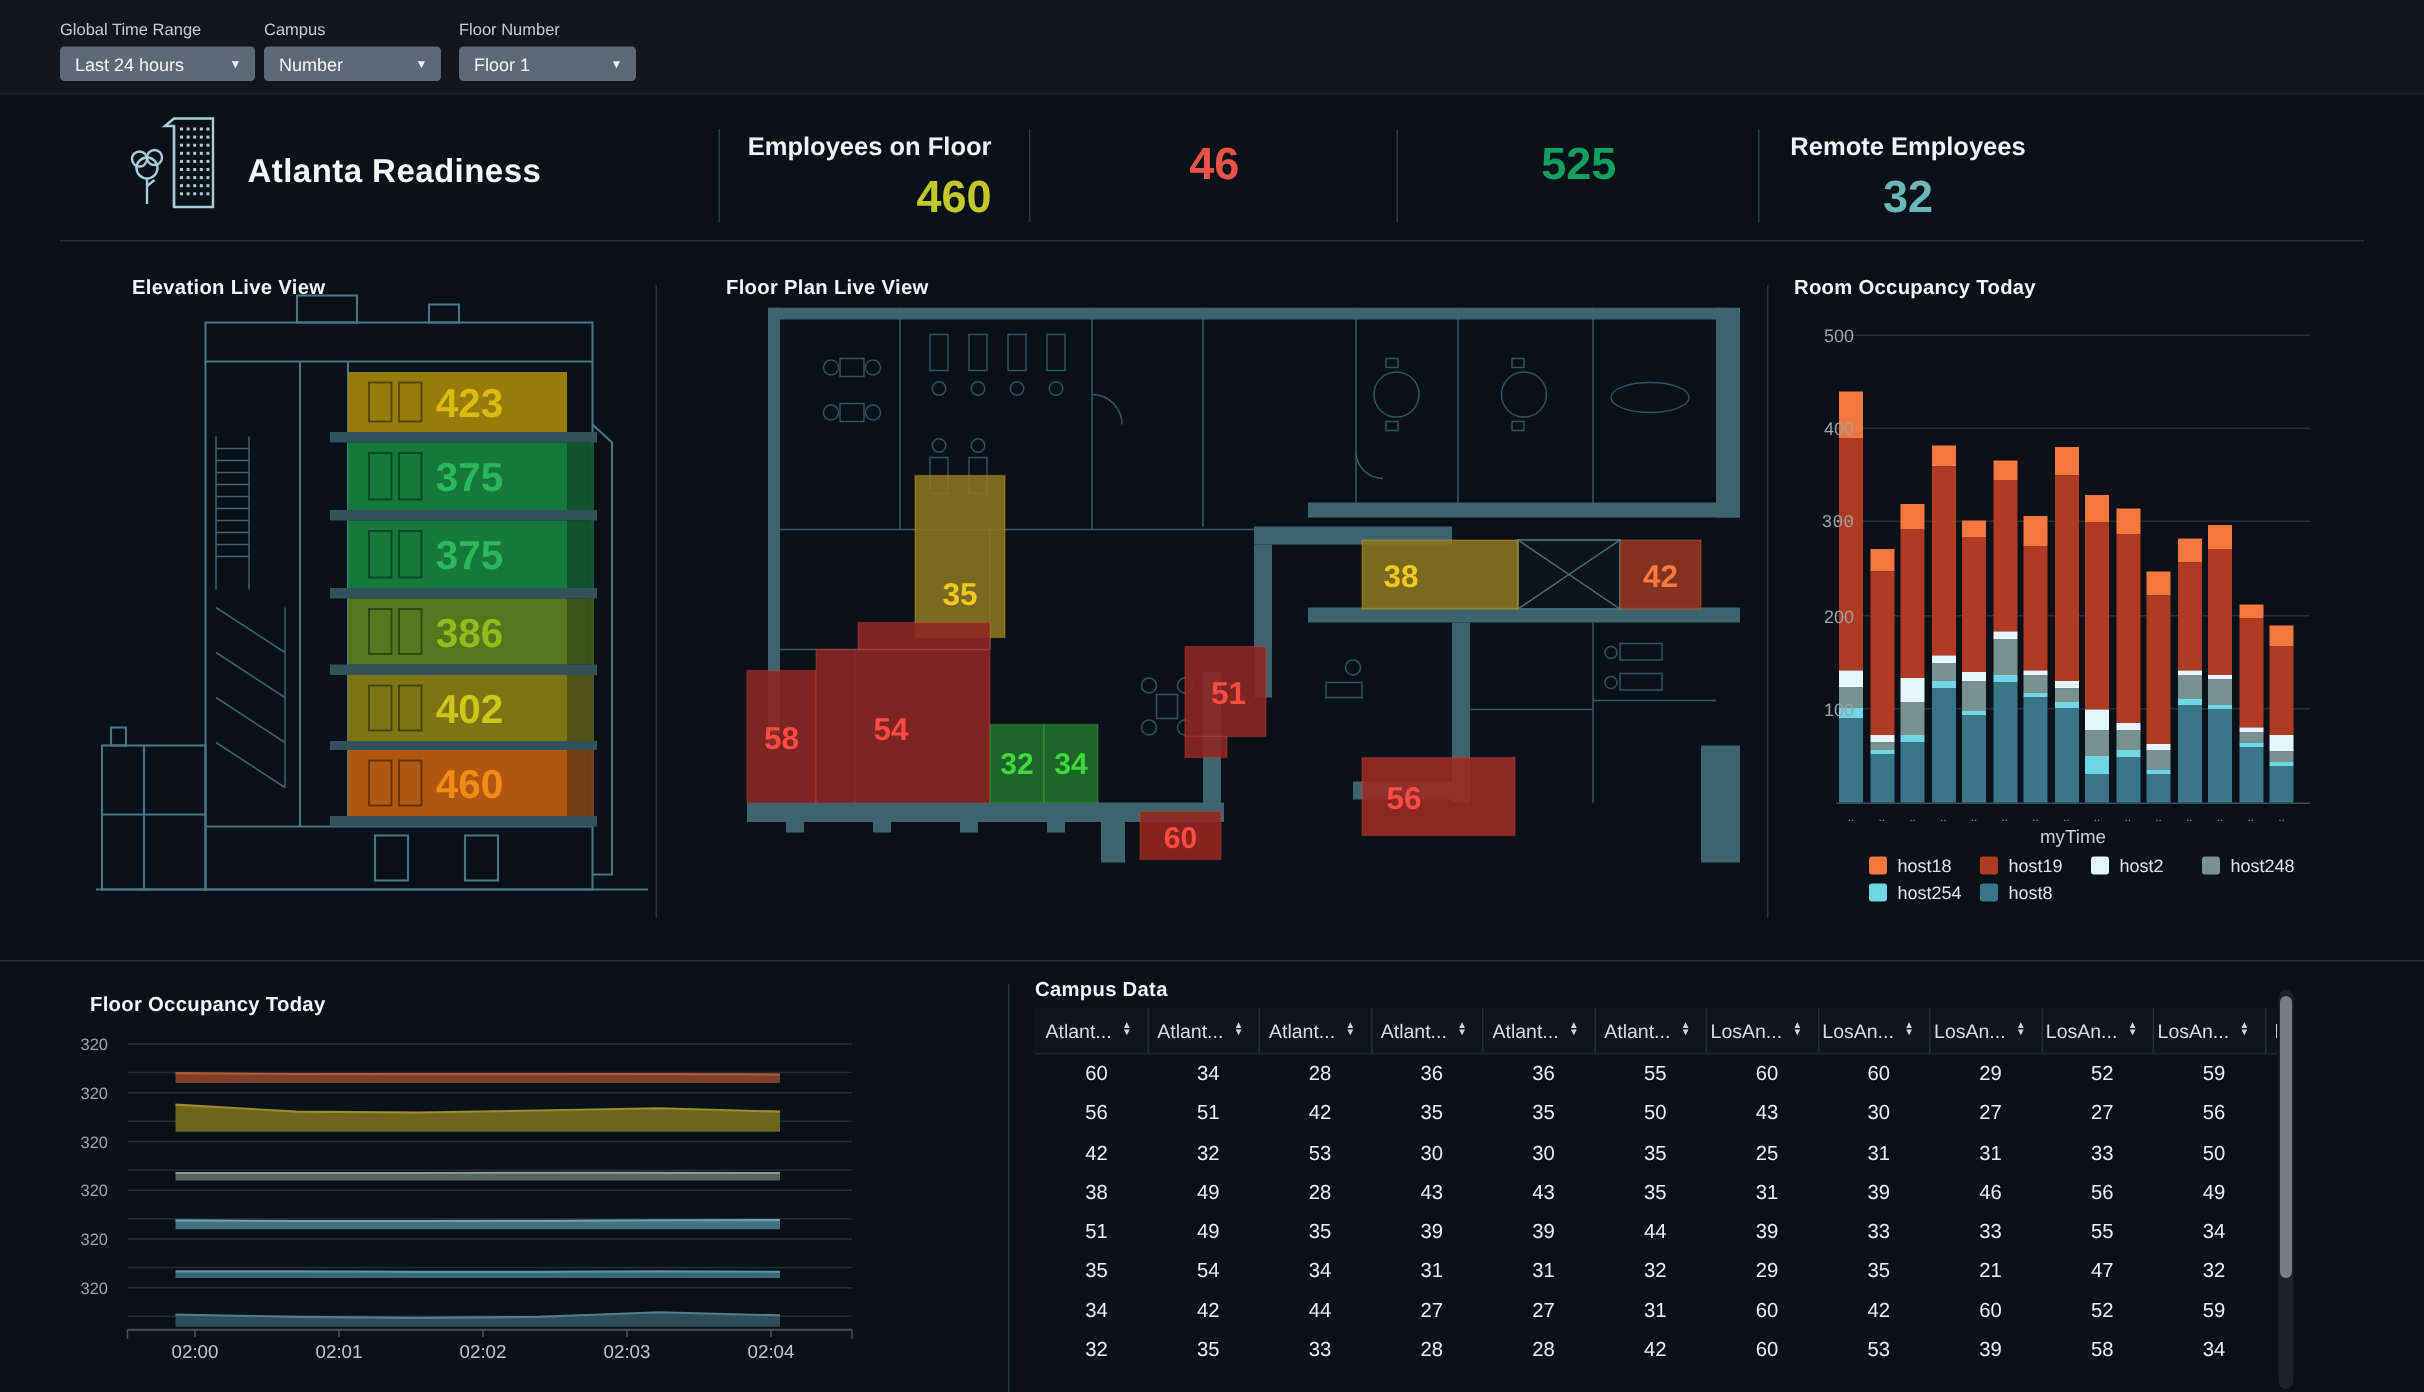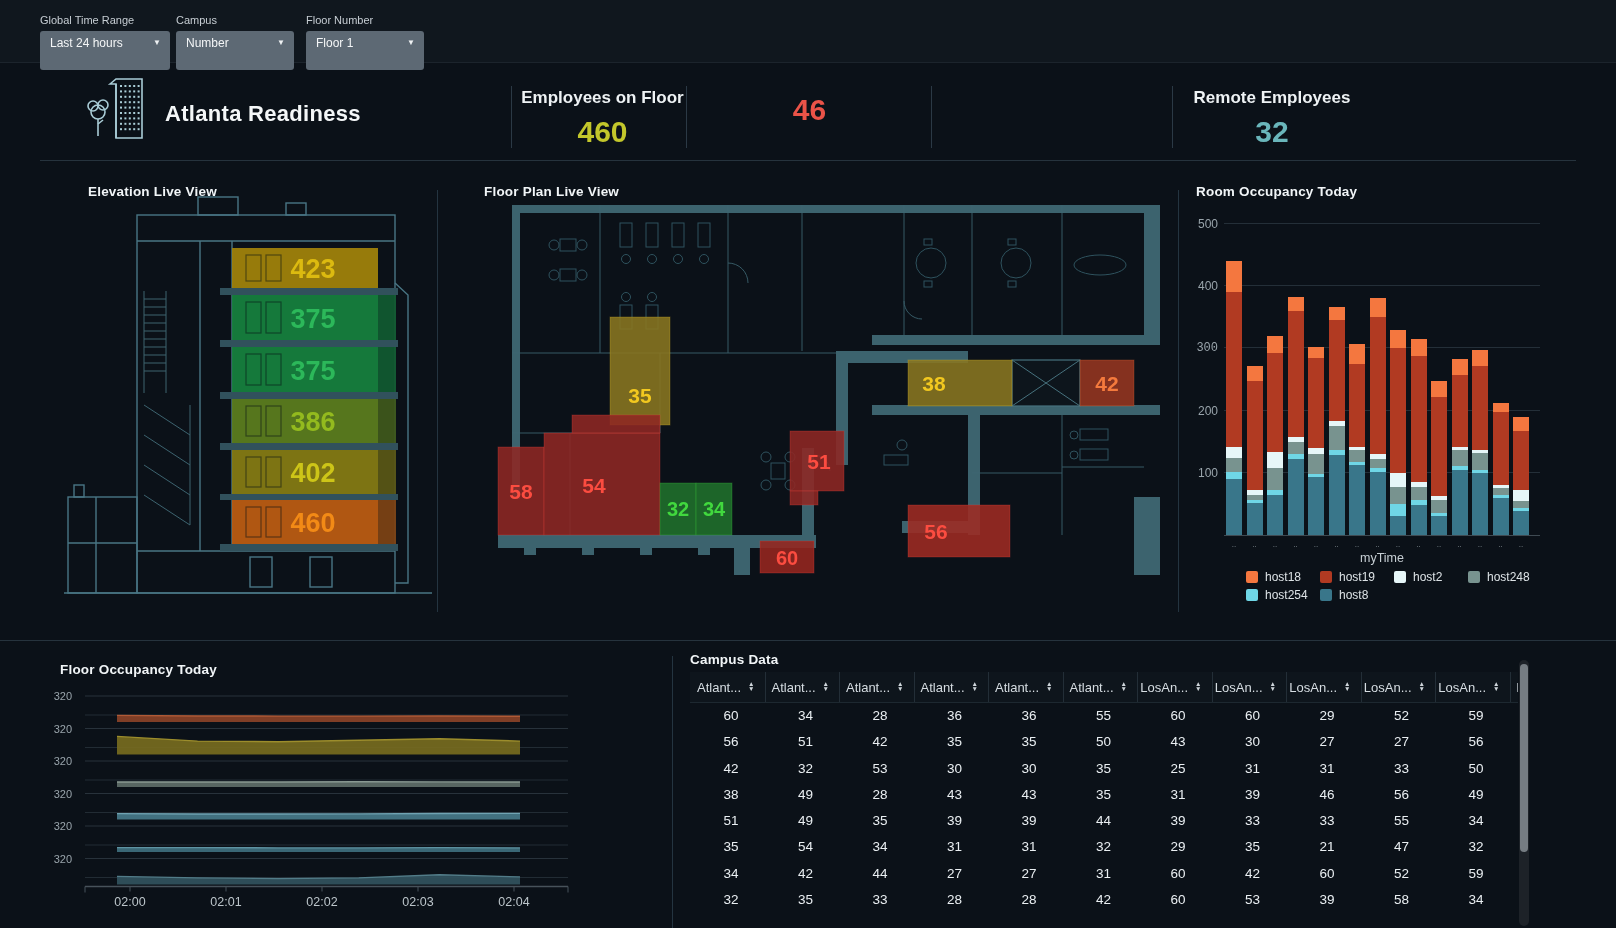--- a/index.html
+++ b/index.html
@@ -4,35 +4,35 @@
 <style>
   html,body{margin:0;padding:0;background:#070c11;}
   #stage{position:relative;width:1616px;height:928px;background:#0b1118;overflow:hidden;
          font-family:"Liberation Sans",sans-serif;color:#e8edf0;}
   .abs{position:absolute;}
   
   #filter-bar{left:0;top:0;width:1616px;height:62px;background:#10171e;border-bottom:1px solid #1c242c;}
   .filter-group{position:absolute;top:14px;}
   .filter-label{font-size:11px;color:#c6cdd3;margin-bottom:5px;}
   .dropdown{background:#5d6974;border-radius:3px;height:23px;display:flex;align-items:center;
-            justify-content:space-between;padding:0 9px 16px 10px;font-size:12px;color:#f4f6f7;cursor:pointer;}
+            justify-content:space-between;padding:0 9px 0 10px;font-size:12px;color:#f4f6f7;cursor:pointer;}
   .caret{font-size:8px;color:#eef1f3;margin-left:10px;}
   
   #page-title{left:165px;top:101px;font-size:22px;font-weight:bold;color:#f4f7f8;letter-spacing:.3px;}
   .kpi{position:absolute;top:86px;height:62px;border-left:1px solid #2b3945;text-align:center;
        display:flex;flex-direction:column;justify-content:flex-start;}
   .kpi-label{font-size:17px;font-weight:bold;color:#eef2f4;margin-top:2px;}
   .kpi-value{font-size:30px;font-weight:bold;margin-top:7px;}
   .hdivider{background:#26333d;height:1px;}
   .vdivider{background:#243440;width:1px;}
   .panel-title{font-size:13.5px;font-weight:bold;color:#f1f5f7;letter-spacing:.2px;}
   
   #ro-plot{position:absolute;left:34px;top:14px;width:316px;height:311px;border-bottom:1px solid #3f4a52;}
   .gridline{position:absolute;left:0;width:100%;height:1px;background:#242f38;}
-  .ylab{position:absolute;width:26px;text-align:right;font-size:12px;color:#99a4ab;}
+  .ylab{position:absolute;width:26px;text-align:right;font-size:12px;color:#99a4ab;margin-left:18px;}
   #ro-bars{position:absolute;left:2px;bottom:0;width:314px;height:311px;display:flex;
            align-items:flex-end;gap:4.5px;}
   .ro-bar{width:16px;display:flex;flex-direction:column-reverse;}
   .ro-seg{width:100%;}
   #ro-xticks{position:absolute;left:36px;top:330px;width:314px;display:flex;gap:4.5px;}
   .ro-xt{width:16px;text-align:center;font-size:8px;color:#8d979d;}
   #ro-xlabel{position:absolute;left:34px;top:341px;width:316px;text-align:center;font-size:12.5px;color:#c6ced3;}
   #ro-legend{position:absolute;left:56px;top:360px;display:grid;grid-template-columns:repeat(4,74px);row-gap:4px;}
   .lg-item{display:flex;align-items:center;font-size:12px;color:#dde3e6;}
   .lg-swatch{width:12px;height:12px;border-radius:2px;margin-right:7px;flex:none;}
@@ -134,28 +134,29 @@
           <rect x="34" y="52.2" width="2" height="2"></rect>
           <rect x="38.4" y="52.2" width="2" height="2"></rect>
           <rect x="42.8" y="52.2" width="2" height="2"></rect>
           <rect x="47.2" y="52.2" width="2" height="2"></rect>
           <rect x="51.6" y="52.2" width="2" height="2"></rect>
         </g>
     </g>
   </svg>
   <div id="page-title" class="abs">Atlanta Readiness</div>
   <div id="kpi-row">
-      <div class="kpi abs" style="left: 511px; width: 181px;">
+      <div class="kpi abs" style="left: 479px; width: 181px; align-items: flex-end;">
         <div class="kpi-label">Employees on Floor</div>
         <div class="kpi-value" style="color: rgb(195, 199, 43);">460</div>
       </div>
       <div class="kpi abs" style="left: 686px; width: 245px;">
         <div class="kpi-value" style="color: rgb(234, 83, 72);">46</div>
       </div>
       <div class="kpi abs" style="left: 931px; width: 241px;">
+        <div class="kpi-value" style="color: rgb(17, 160, 94);">525</div>
       </div>
       <div class="kpi abs" style="left: 1172px; width: 198px;">
         <div class="kpi-label">Remote Employees</div>
         <div class="kpi-value" style="color: rgb(106, 182, 187);">32</div>
       </div>
     </div>
   <div class="abs hdivider" style="left:40px;top:160px;width:1536px;"></div>
 
   <div class="abs panel-title" style="left:88px;top:184px;">Elevation Live View</div>
   <div class="abs panel-title" style="left:484px;top:184px;">Floor Plan Live View</div>

